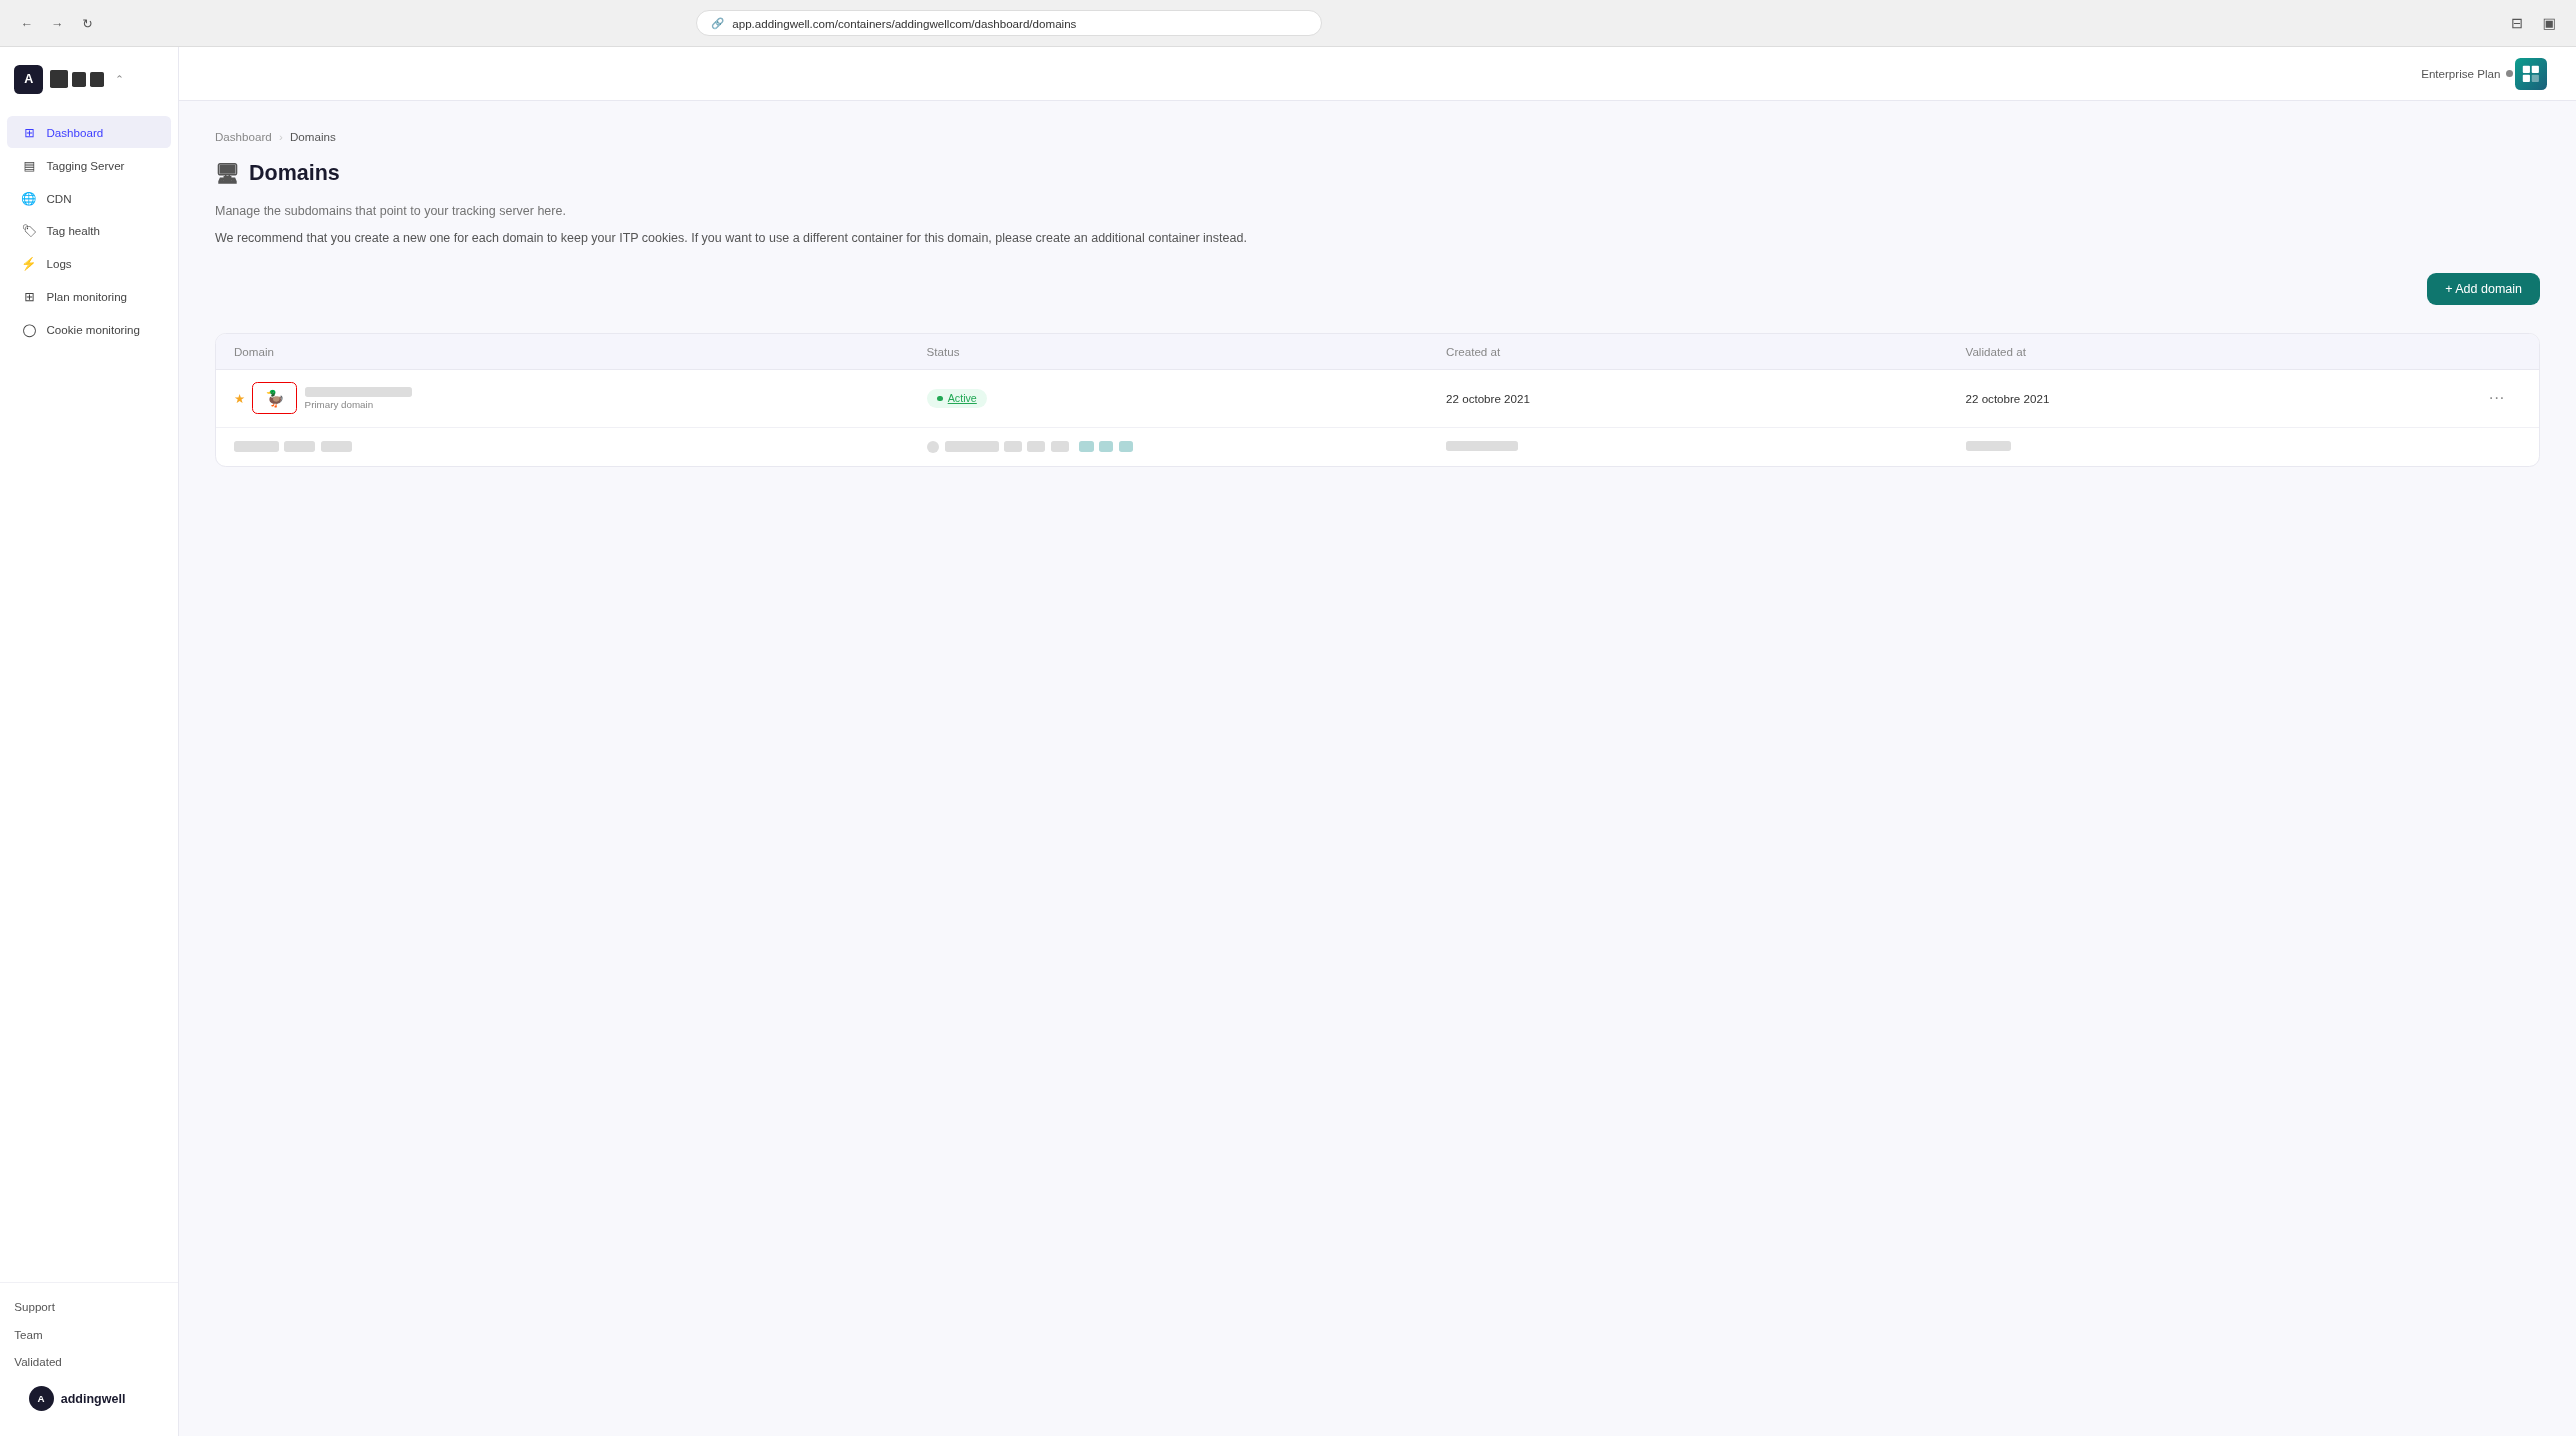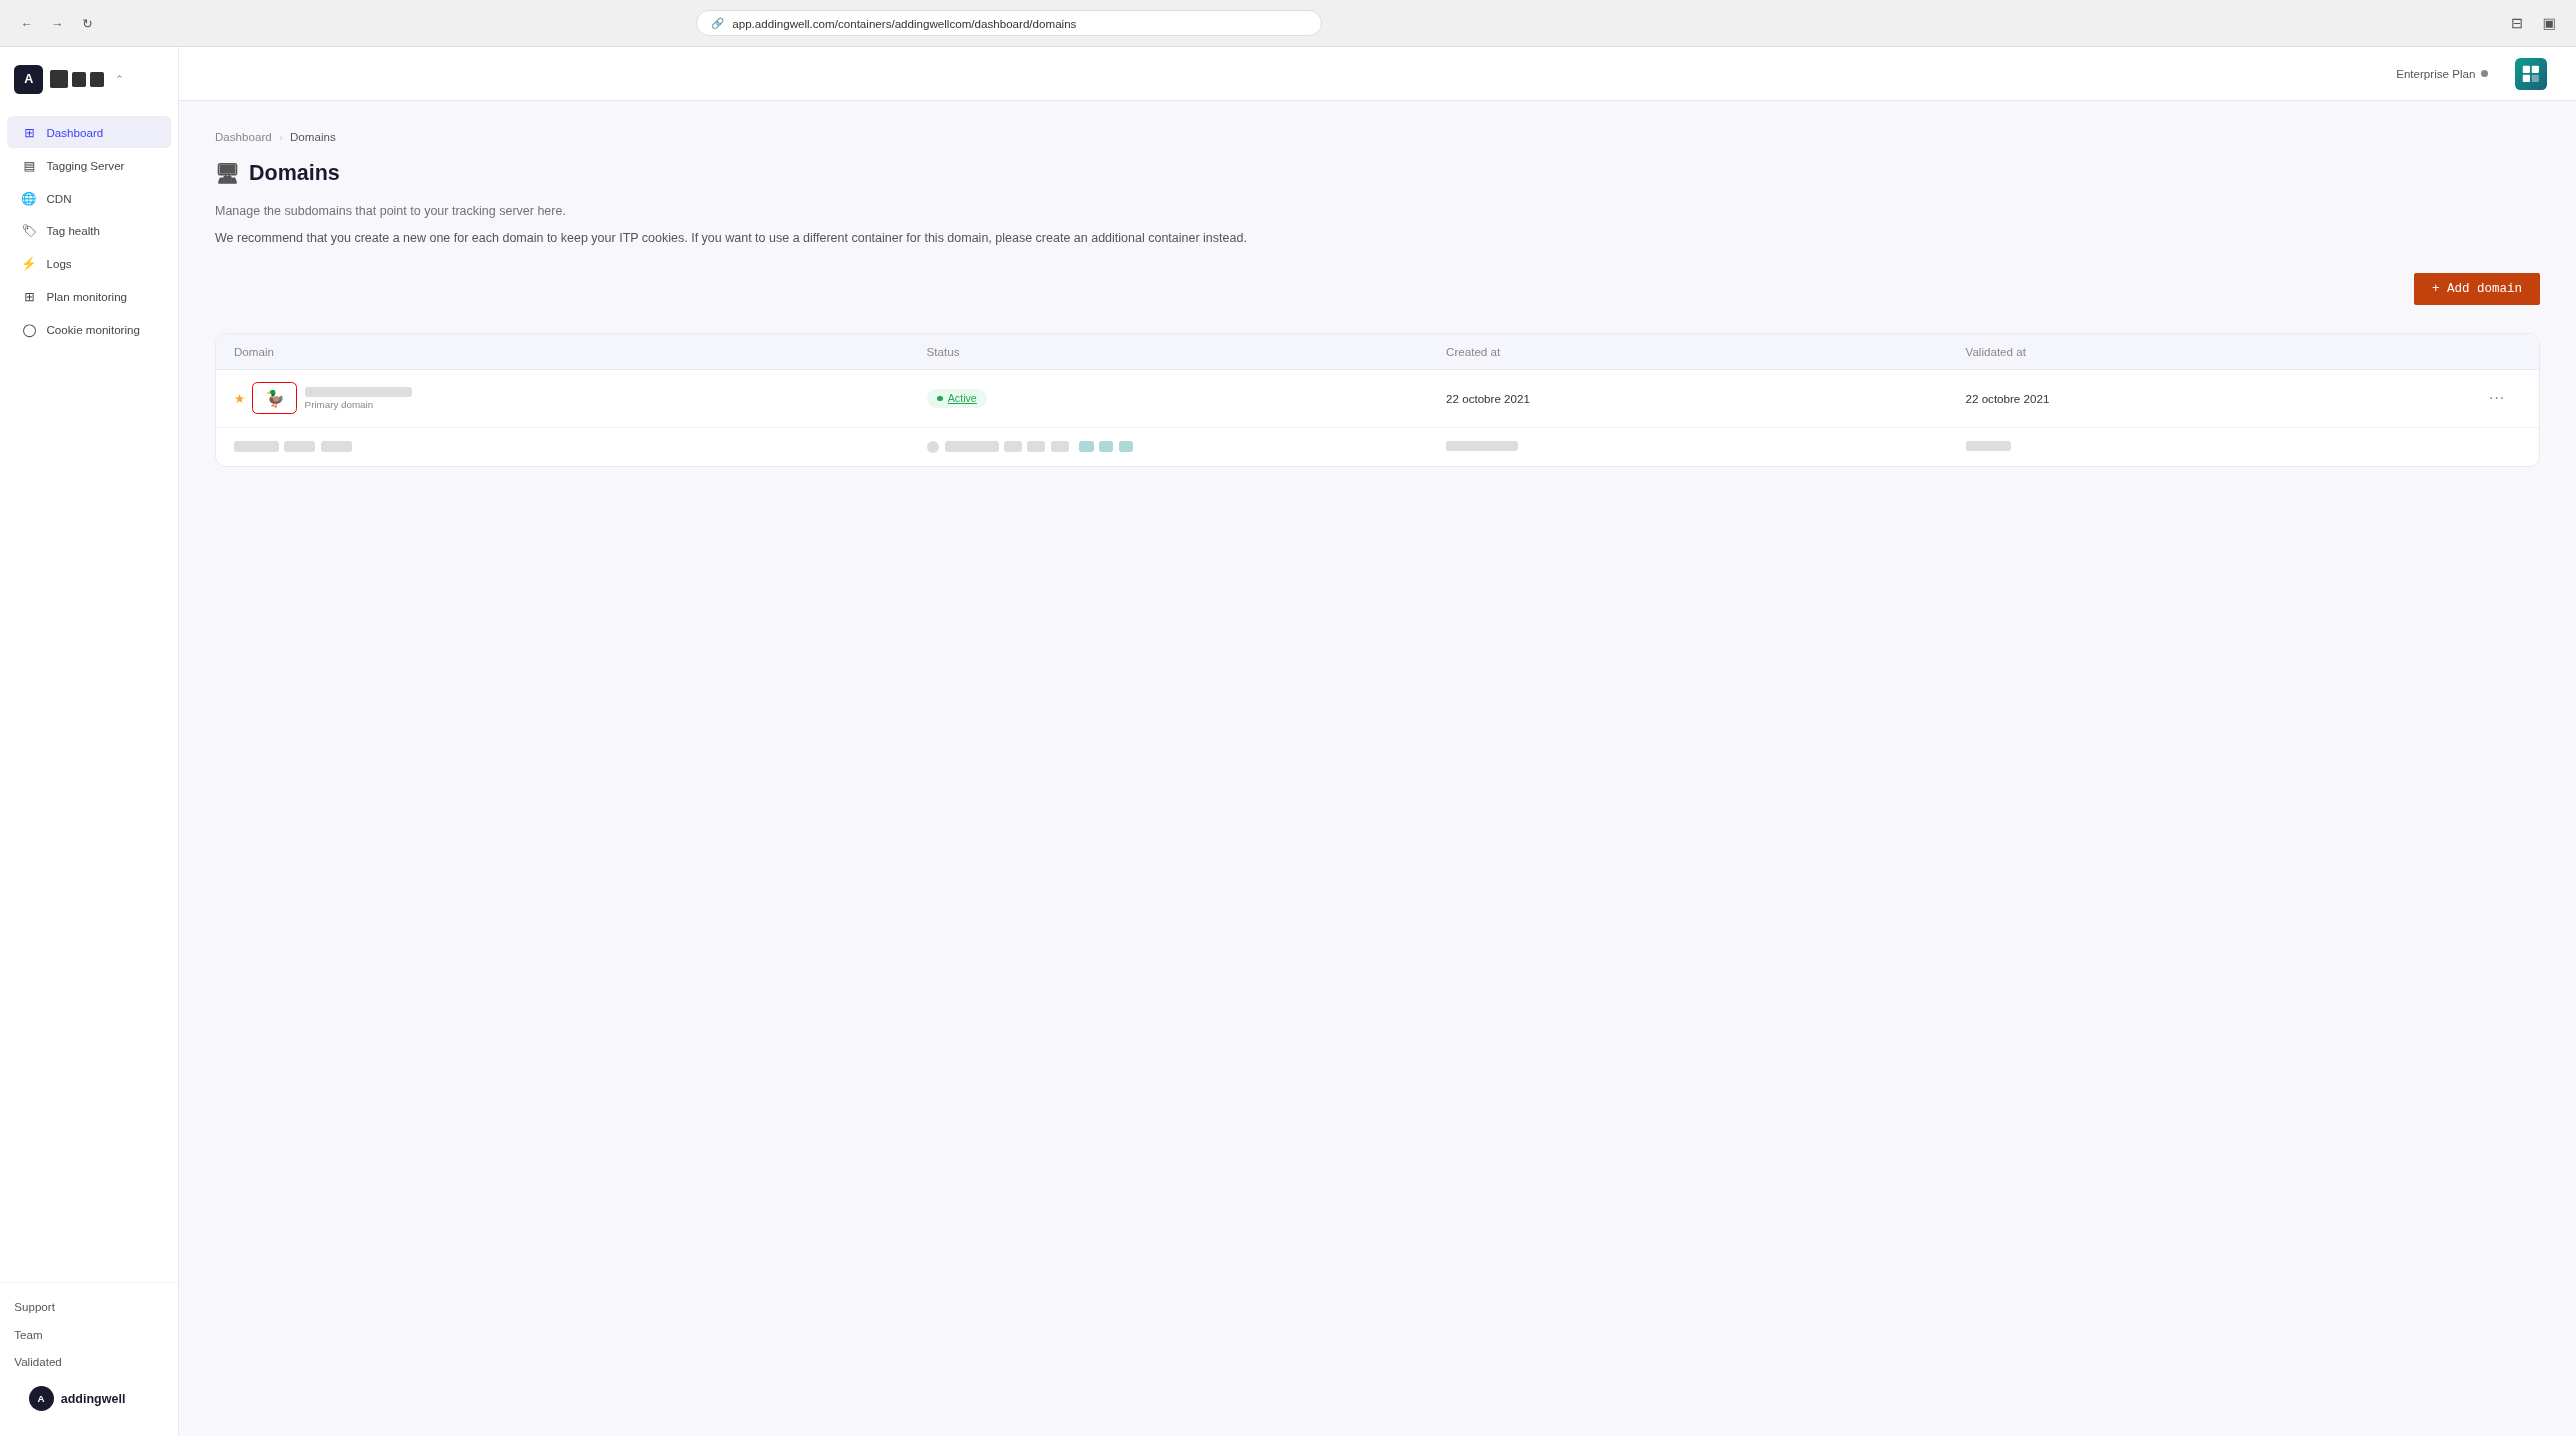--- a/index.html
+++ b/index.html
@@ -79,21 +79,21 @@
       color: white; font-size: 9.8px; font-weight: bold;
     }
 
     
     .main-content { flex: 1; overflow-y: auto; background: #f8f8fc; }
 
     
     .top-bar {
       background: white; border-bottom: 0.9px solid #e8e8f0;
       padding: 10.7px 29px; display: flex; align-items: center; justify-content: flex-end;
-      gap: 27px;
+      gap: 2px;
     }
     .enterprise-badge {
       display: flex; align-items: center; gap: 5.4px;
       font-size: 11.6px; color: #555;
     }
     .plan-dot { width: 7.2px; height: 7.2px; background: #888; border-radius: 50%; }
     .avatar-teal {
       width: 32px; height: 32px; border-radius: 5.4px;
       background: linear-gradient(135deg, #0d9e8e, #1a5f7a);
       display: flex; align-items: center; justify-content: center;
@@ -113,23 +113,23 @@
       display: flex; align-items: center; gap: 9px;
       font-size: 21.5px; font-weight: 700; color: #1a1a2e; margin-bottom: 14.3px;
     }
     .page-title-icon { font-size: 19.7px; color: #555; }
 
     .page-desc { font-size: 12.5px; color: #737373; line-height: 1.6; margin-bottom: 7.2px; }
     .page-desc-2 { font-size: 12.5px; color: #555; line-height: 1.6; margin-bottom: 25px; }
 
     .add-domain-btn {
       display: flex; align-items: center; gap: 5.4px;
-      background: #c2410c; color: white; border: none; border-radius: 2px;
+      background: #0f766e; color: white; border: none; border-radius: 9px;
       padding: 9px 18px; font-size: 12.5px; font-weight: 500; cursor: pointer;
-      margin-left: auto; margin-bottom: 14.3px; font-family: Liberation Mono, monospace;
+      margin-left: auto; margin-bottom: 14.3px;
     }
 
     
     .domains-table {
       background: white; border-radius: 10.7px; border: 0.9px solid #e8e8f0;
       overflow: hidden;
     }
     .table-header {
       display: grid; grid-template-columns: 2fr 1.5fr 1.5fr 1.5fr 36px;
       padding: 10.7px 18px; background: #f5f5fc;

